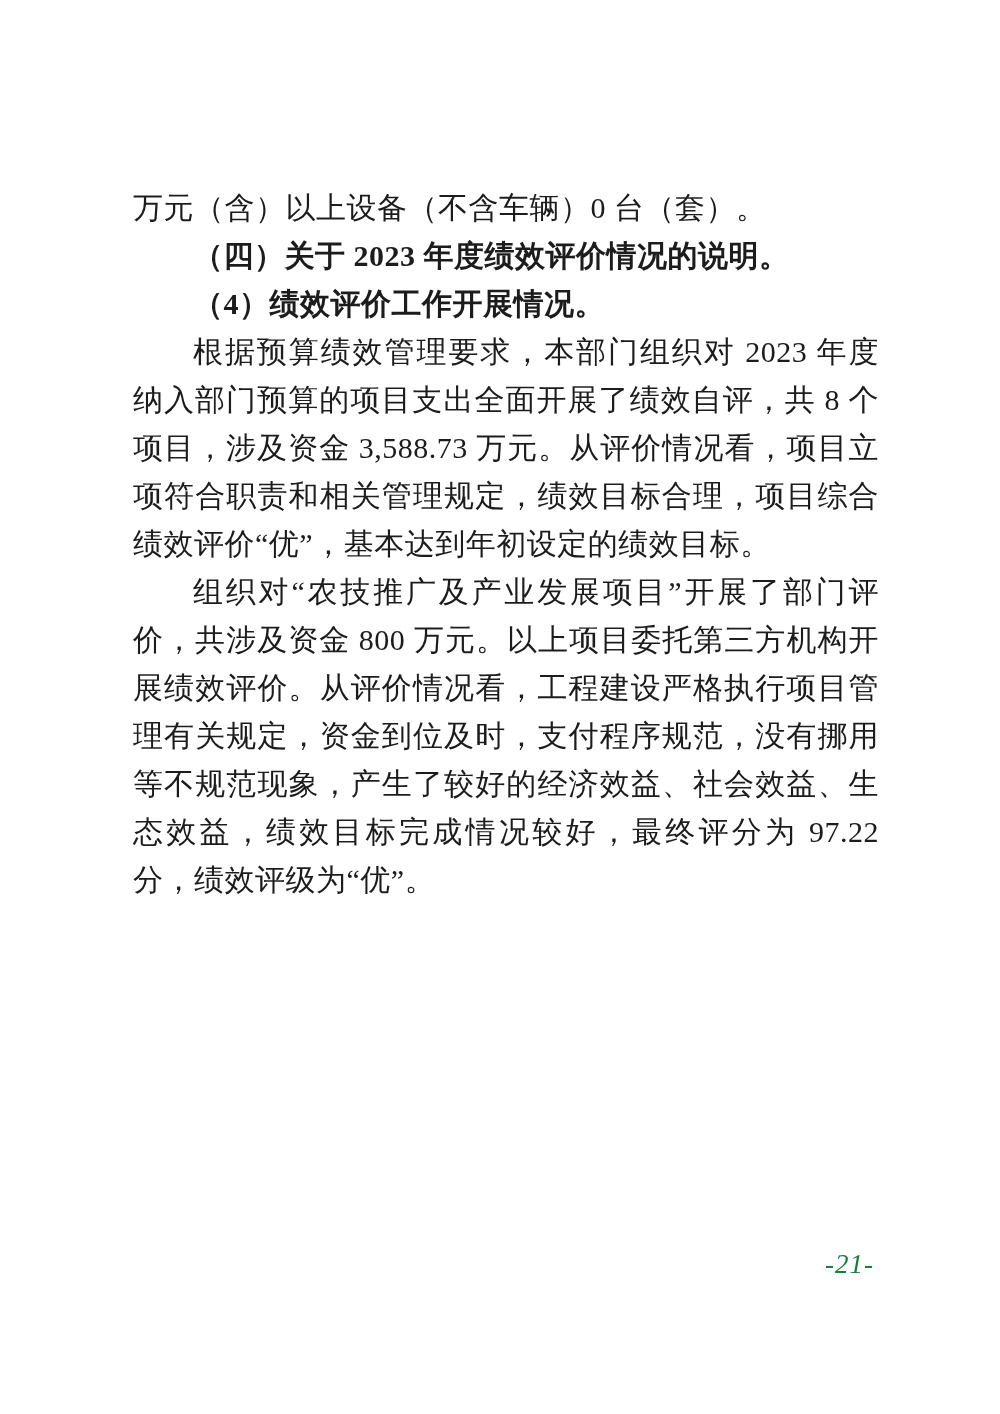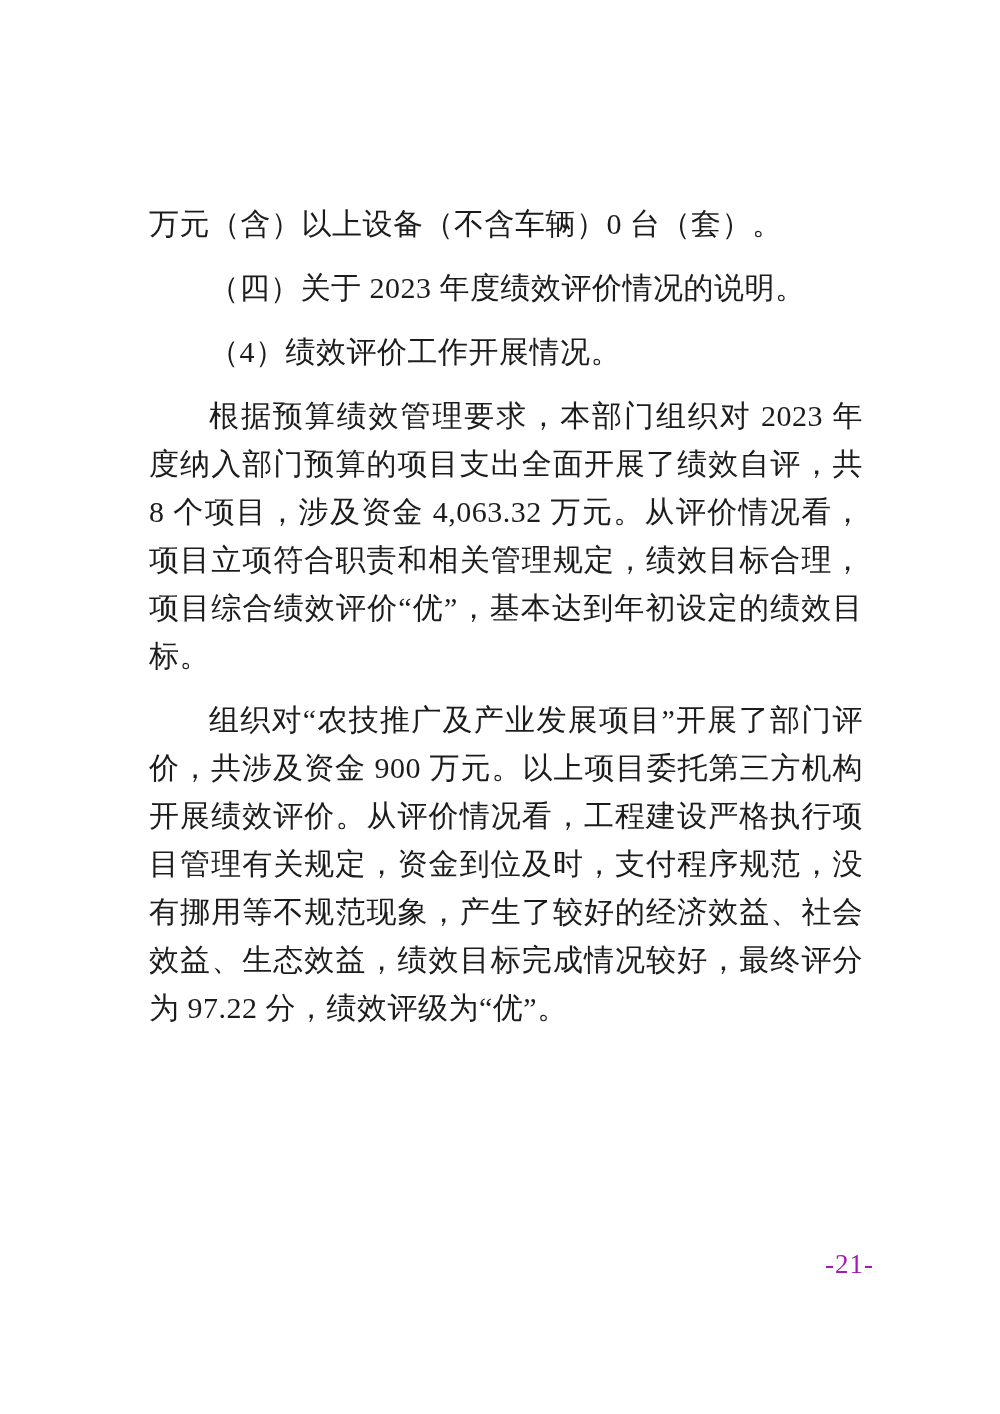--- a/index.html
+++ b/index.html
@@ -16,50 +16,51 @@
     font-family: "Liberation Serif", "DejaVu Serif", serif;
     color: #1c1c1c;
   }
   .content {
     position: absolute;
     left: 133px;
     top: 184px;
     width: 746px;
   }
   .content p {
-    margin: 16px;
+    margin: 0;
     padding: 0;
     font-size: 30px;
     line-height: 48px;
     text-align: justify;
     text-justify: inter-character;
     letter-spacing: 0.5px;
     word-break: break-all;
   }
   .content p.indent {
     text-indent: 60px;
   }
   .content p.bold {
-    font-weight: normal;
+    font-weight: bold;
   }
   .page-number {
     position: absolute;
     top: 1248px;
     right: 126px;
     font-size: 27px;
     line-height: 32px;
     letter-spacing: 1px;
-    color: #a21caf;
+    color: #15803d;
+    font-style: italic;
   }
 </style>
 </head>
 <body>
 
 <div class="page">
   <div class="content">
     <p>万元（含）以上设备（不含车辆）0 台（套）。</p>
     <p class="indent bold">（四）关于 2023 年度绩效评价情况的说明。</p>
     <p class="indent bold">（4）绩效评价工作开展情况。</p>
-    <p class="indent">根据预算绩效管理要求，本部门组织对 2023 年度纳入部门预算的项目支出全面开展了绩效自评，共 8 个项目，涉及资金 4,063.32 万元。从评价情况看，项目立项符合职责和相关管理规定，绩效目标合理，项目综合绩效评价“优”，基本达到年初设定的绩效目标。</p>
-    <p class="indent">组织对“农技推广及产业发展项目”开展了部门评价，共涉及资金 900 万元。以上项目委托第三方机构开展绩效评价。从评价情况看，工程建设严格执行项目管理有关规定，资金到位及时，支付程序规范，没有挪用等不规范现象，产生了较好的经济效益、社会效益、生态效益，绩效目标完成情况较好，最终评分为 97.22 分，绩效评级为“优”。</p>
+    <p class="indent">根据预算绩效管理要求，本部门组织对 2023 年度纳入部门预算的项目支出全面开展了绩效自评，共 8 个项目，涉及资金 3,588.73 万元。从评价情况看，项目立项符合职责和相关管理规定，绩效目标合理，项目综合绩效评价“优”，基本达到年初设定的绩效目标。</p>
+    <p class="indent">组织对“农技推广及产业发展项目”开展了部门评价，共涉及资金 800 万元。以上项目委托第三方机构开展绩效评价。从评价情况看，工程建设严格执行项目管理有关规定，资金到位及时，支付程序规范，没有挪用等不规范现象，产生了较好的经济效益、社会效益、生态效益，绩效目标完成情况较好，最终评分为 97.22 分，绩效评级为“优”。</p>
   </div>
   <div class="page-number">-21-</div>
 </div>
 
 </body></html>

